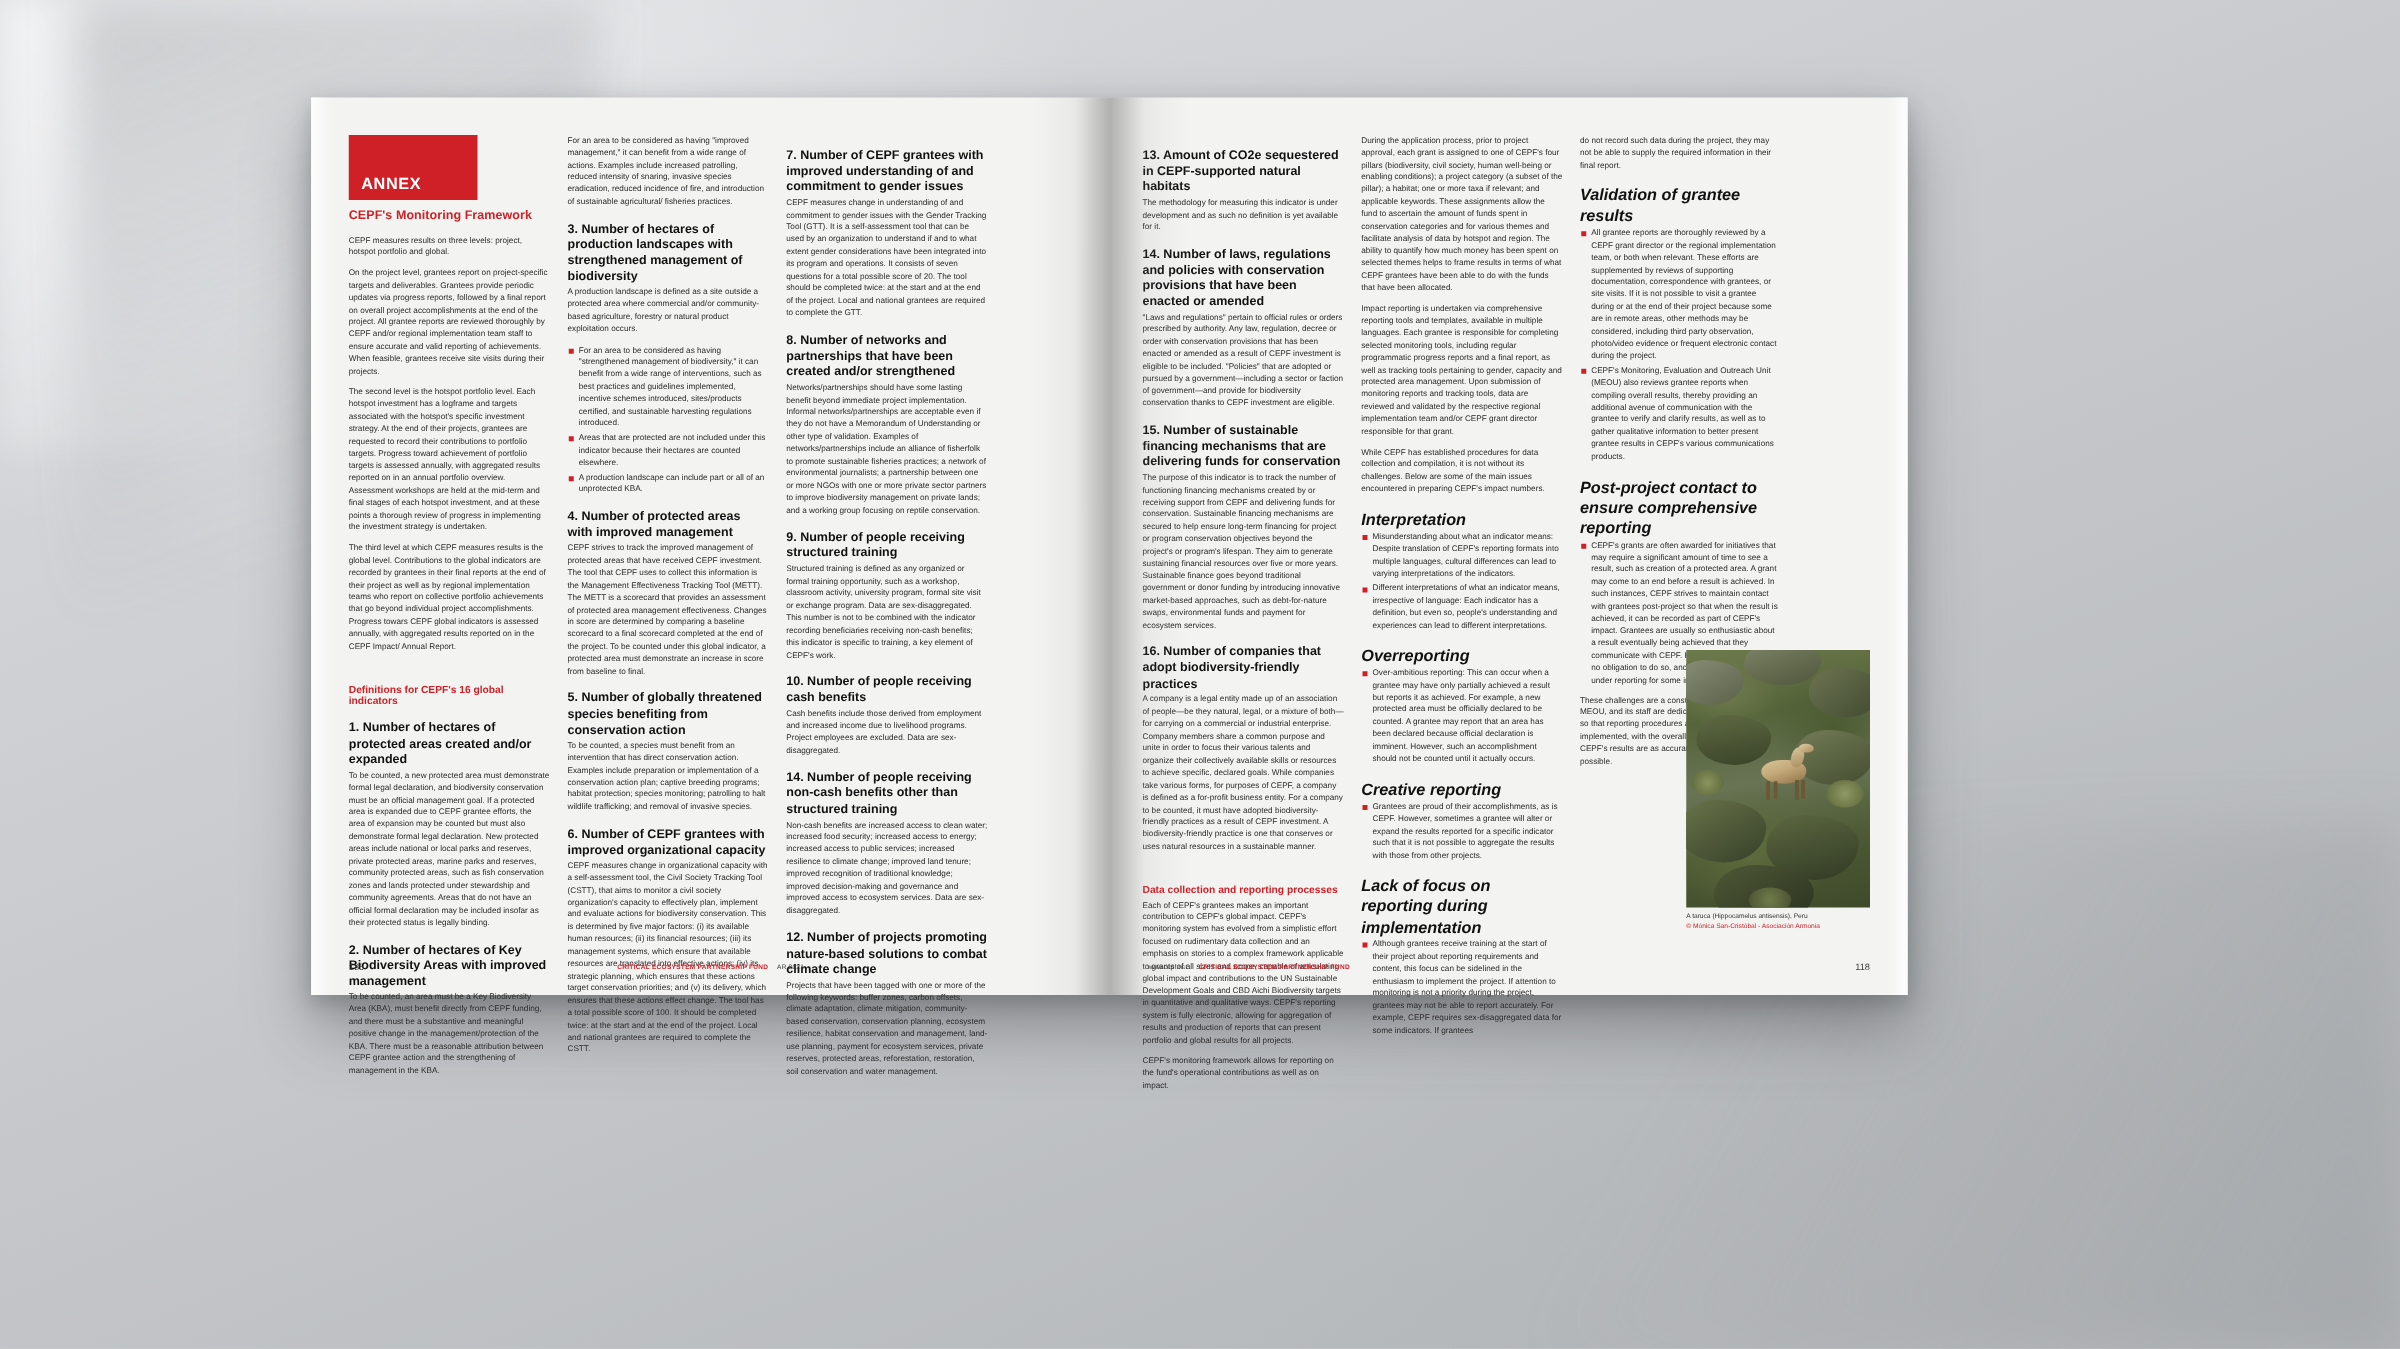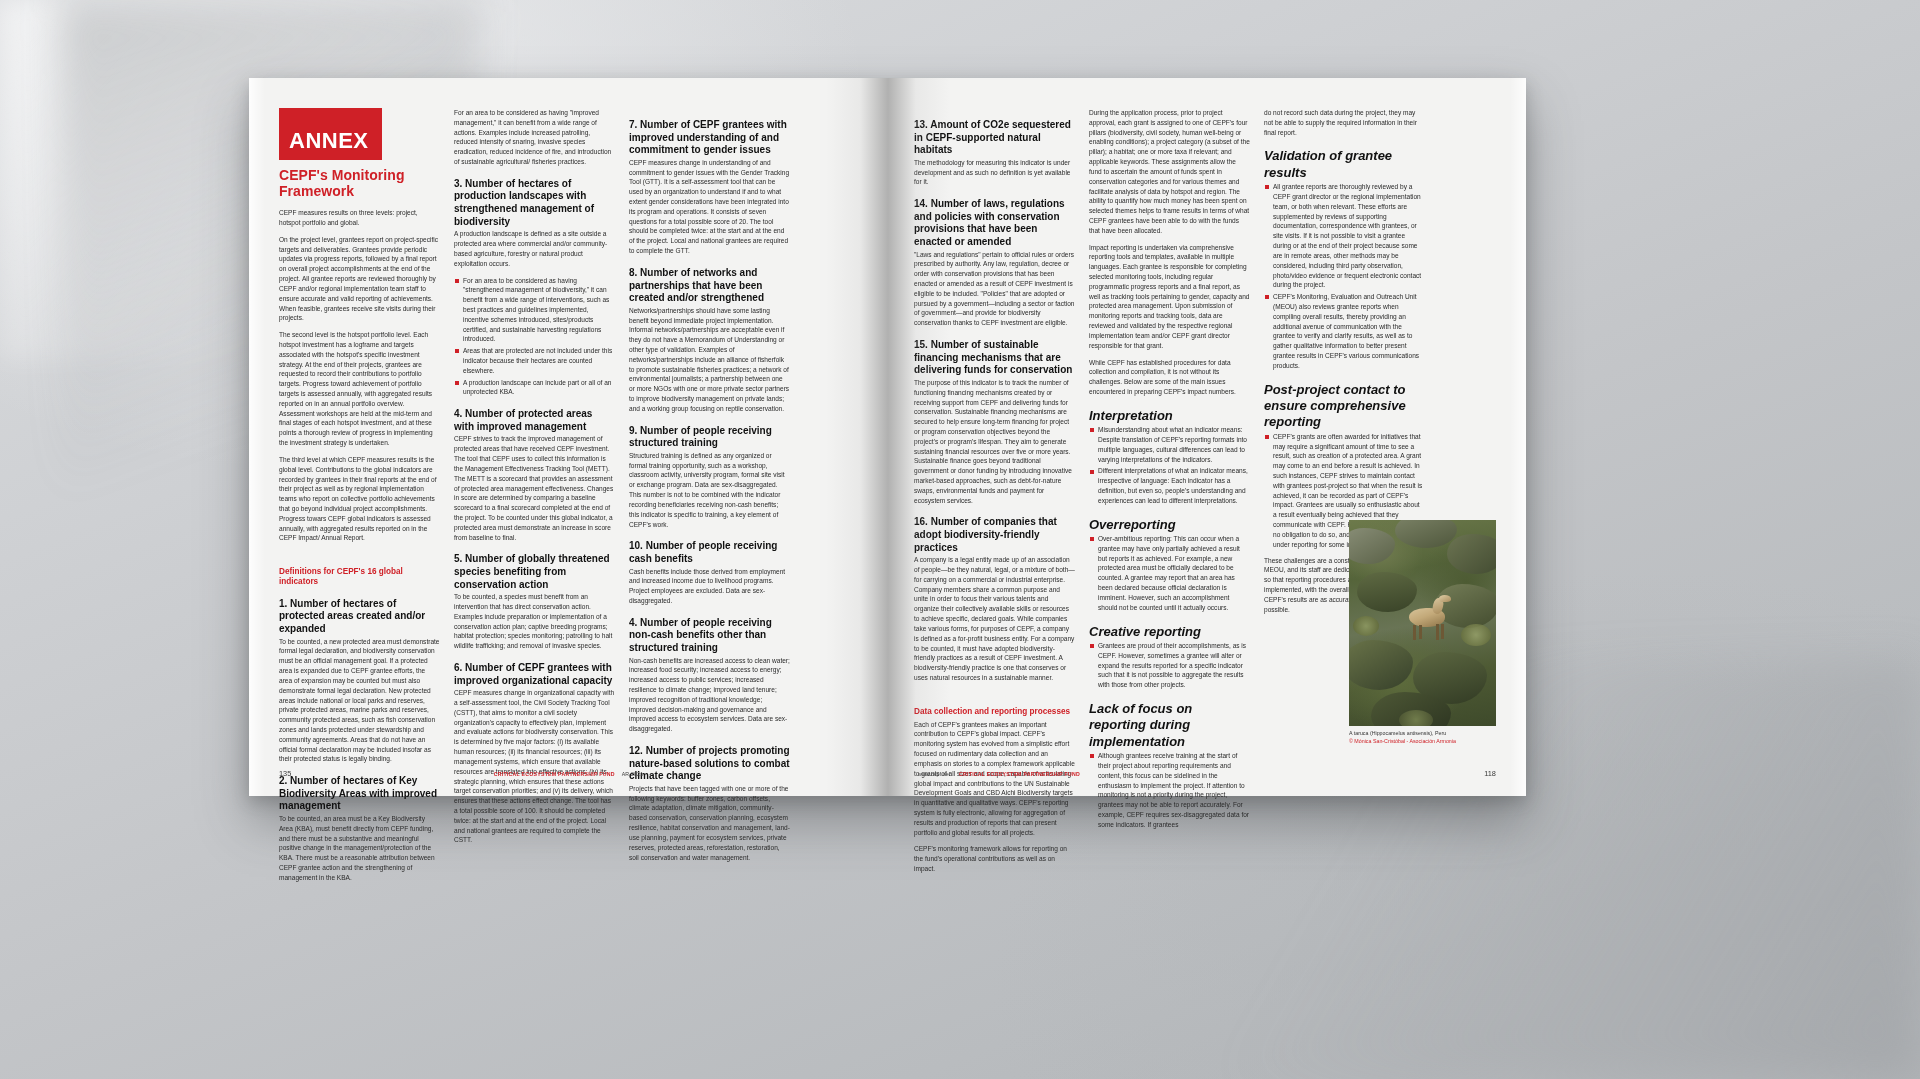--- a/index.html
+++ b/index.html
@@ -73,25 +73,25 @@
   .col{width:161px;}
   .page.right .col{width:161px;}
 
   
   .annex-box{
     width:103px;height:52px;background:#cf2027;
     display:flex;align-items:flex-end;padding:0 0 6px 10px;
     box-sizing:border-box;margin-bottom:7px;
   }
   .annex-box span{
-    color:#fff;font-size:22px;font-weight:700;letter-spacing:.5px;
+    color:#fff;font-size:13px;font-weight:700;letter-spacing:.5px;
     font-family:"Liberation Sans", sans-serif;
   }
   h2.section{
-    color:#cf2027;font-size:14px;font-weight:700;margin:0 0 9px 0;
+    color:#cf2027;font-size:10px;font-weight:700;margin:0 0 9px 0;
     letter-spacing:.05px;line-height:1.15;
   }
   h3.redhead{
     color:#cf2027;font-size:8.2px;font-weight:700;margin:24px 0 3px 0;line-height:1.2;
   }
   h4.ind{
     color:#111;font-size:10px;font-weight:700;margin:11px 0 1px 0;line-height:1.26;
   }
   h4.ital{
     color:#111;font-size:13px;font-weight:700;font-style:italic;
@@ -210,21 +210,21 @@
 
       <div class="col">
         <h4 class="ind">7. Number of CEPF grantees with improved understanding of and commitment to gender issues</h4>
         <p class="body">CEPF measures change in understanding of and commitment to gender issues with  the Gender Tracking Tool (GTT). It is a self-assessment tool that can be used by an organization to understand if and to what extent gender considerations have been integrated into its program and operations. It consists of seven questions for a total possible score of 20. The tool should be completed twice: at the start and at the end of the project. Local and national grantees are required to complete the GTT.</p>
         <h4 class="ind">8. Number of networks and partnerships that have been created and/or strengthened</h4>
         <p class="body">Networks/partnerships should have some lasting benefit beyond immediate project implementation. Informal networks/partnerships are acceptable even if they do not have a Memorandum of Understanding or other type of validation. Examples of networks/partnerships include an alliance of fisherfolk to promote sustainable fisheries practices; a network of environmental journalists; a partnership between one or more NGOs with one or more private sector partners to improve biodiversity management on private lands; and a working group focusing on reptile conservation.</p>
         <h4 class="ind">9. Number of people receiving structured training</h4>
         <p class="body">Structured training is defined as any organized or formal training opportunity, such as a workshop, classroom activity, university program, formal site visit or exchange program. Data are sex-disaggregated. This number is not to be combined with the indicator recording beneficiaries receiving non-cash benefits; this indicator is specific to training, a key element of CEPF's work.</p>
         <h4 class="ind">10. Number of people receiving cash benefits</h4>
         <p class="body">Cash benefits include those derived from employment and increased income due to livelihood programs. Project employees are excluded. Data are sex-disaggregated.</p>
-        <h4 class="ind">4. Number of people receiving non-cash benefits other than structured training</h4>
+        <h4 class="ind">14. Number of people receiving non-cash benefits other than structured training</h4>
         <p class="body">Non-cash benefits are increased access to clean water; increased food security; increased access to energy; increased access to public services; increased resilience to climate change; improved land tenure; improved recognition of traditional knowledge; improved decision-making and governance and improved access to ecosystem services. Data are sex-disaggregated.</p>
         <h4 class="ind">12. Number of projects promoting nature-based solutions to combat climate change</h4>
         <p class="body">Projects that have been tagged with one or more of the following keywords: buffer zones, carbon offsets, climate adaptation, climate mitigation, community-based conservation, conservation planning, ecosystem resilience, habitat conservation and management, land-use planning, payment for ecosystem services, private reserves, protected areas, reforestation, restoration, soil conservation and water management.</p>
       </div>
 
     </div>
 
     <div class="footer">
       <span class="pgnum">135</span>
       <div class="f-center">

